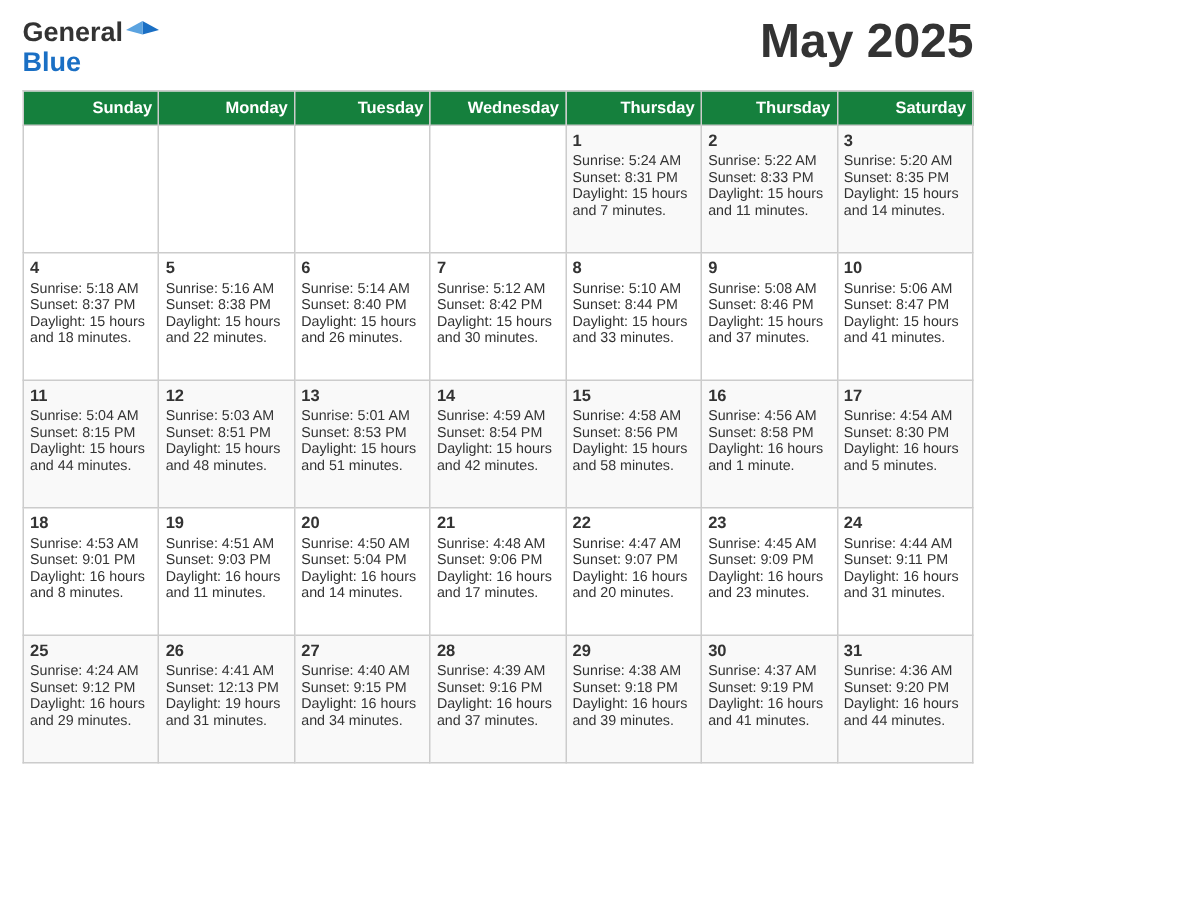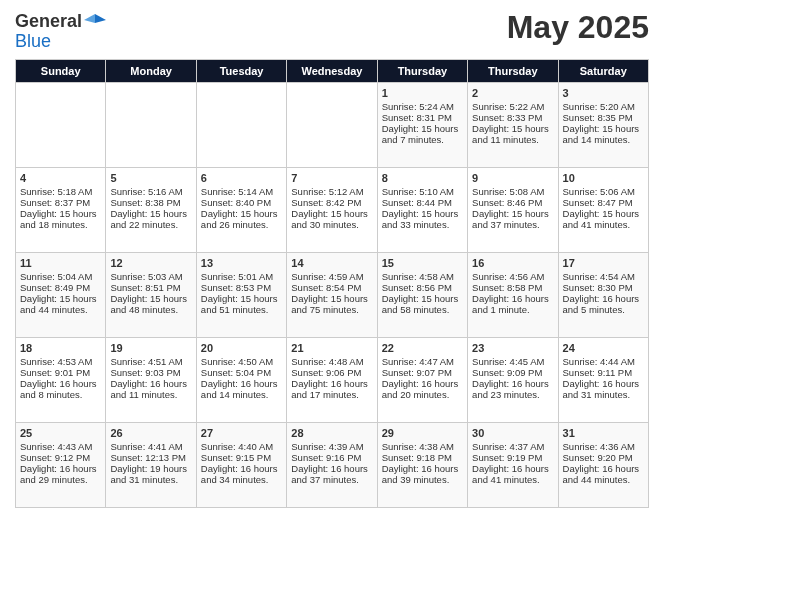--- a/index.html
+++ b/index.html
@@ -26,21 +26,21 @@
       gap: 3px;
     }
     .logo-text-general {
       font-size: 18px;
       font-weight: bold;
       color: #333;
       line-height: 1;
     }
     .logo-text-blue {
       font-size: 18px;
-      font-weight: normal;
+      font-weight: bold;
       color: #1a6fc4;
       line-height: 1;
     }
     .logo-icon {
       width: 22px;
       height: 22px;
     }
     .title-block {
       text-align: right;
       margin-left: 44px;
@@ -54,26 +54,26 @@
     .location-title {
       font-size: 14px;
       color: #333;
     }
     table {
       width: 100%;
       border-collapse: collapse;
       table-layout: fixed;
     }
     thead tr th {
-      background-color: #0f172a;
+      background-color: #15803d;
       color: #fff;
       font-size: 11px;
       font-weight: bold;
       padding: 5px 4px;
-      text-align: center;
+      text-align: right;
       border: 1px solid #ccc;
     }
     tbody tr td {
       border: 1px solid #ccc;
       vertical-align: top;
       padding: 4px 4px 3px 4px;
       font-size: 9.5px;
       color: #333;
       height: 85px;
       background: #fff;
@@ -199,40 +199,40 @@
             <span class="day-number">10</span>
             <div>Sunrise: 5:06 AM</div>
             <div>Sunset: 8:47 PM</div>
             <div>Daylight: 15 hours and 41 minutes.</div>
           </td>
         </tr>
         <tr>
           <td>
             <span class="day-number">11</span>
             <div>Sunrise: 5:04 AM</div>
-            <div>Sunset: 8:49 PM</div>
+            <div>Sunset: 8:15 PM</div>
             <div>Daylight: 15 hours and 44 minutes.</div>
           </td>
           <td>
             <span class="day-number">12</span>
             <div>Sunrise: 5:03 AM</div>
             <div>Sunset: 8:51 PM</div>
             <div>Daylight: 15 hours and 48 minutes.</div>
           </td>
           <td>
             <span class="day-number">13</span>
             <div>Sunrise: 5:01 AM</div>
             <div>Sunset: 8:53 PM</div>
             <div>Daylight: 15 hours and 51 minutes.</div>
           </td>
           <td>
             <span class="day-number">14</span>
             <div>Sunrise: 4:59 AM</div>
             <div>Sunset: 8:54 PM</div>
-            <div>Daylight: 15 hours and 75 minutes.</div>
+            <div>Daylight: 15 hours and 42 minutes.</div>
           </td>
           <td>
             <span class="day-number">15</span>
             <div>Sunrise: 4:58 AM</div>
             <div>Sunset: 8:56 PM</div>
             <div>Daylight: 15 hours and 58 minutes.</div>
           </td>
           <td>
             <span class="day-number">16</span>
             <div>Sunrise: 4:56 AM</div>
@@ -286,21 +286,21 @@
           <td>
             <span class="day-number">24</span>
             <div>Sunrise: 4:44 AM</div>
             <div>Sunset: 9:11 PM</div>
             <div>Daylight: 16 hours and 31 minutes.</div>
           </td>
         </tr>
         <tr>
           <td>
             <span class="day-number">25</span>
-            <div>Sunrise: 4:43 AM</div>
+            <div>Sunrise: 4:24 AM</div>
             <div>Sunset: 9:12 PM</div>
             <div>Daylight: 16 hours and 29 minutes.</div>
           </td>
           <td>
             <span class="day-number">26</span>
             <div>Sunrise: 4:41 AM</div>
             <div>Sunset: 12:13 PM</div>
             <div>Daylight: 19 hours and 31 minutes.</div>
           </td>
           <td>

